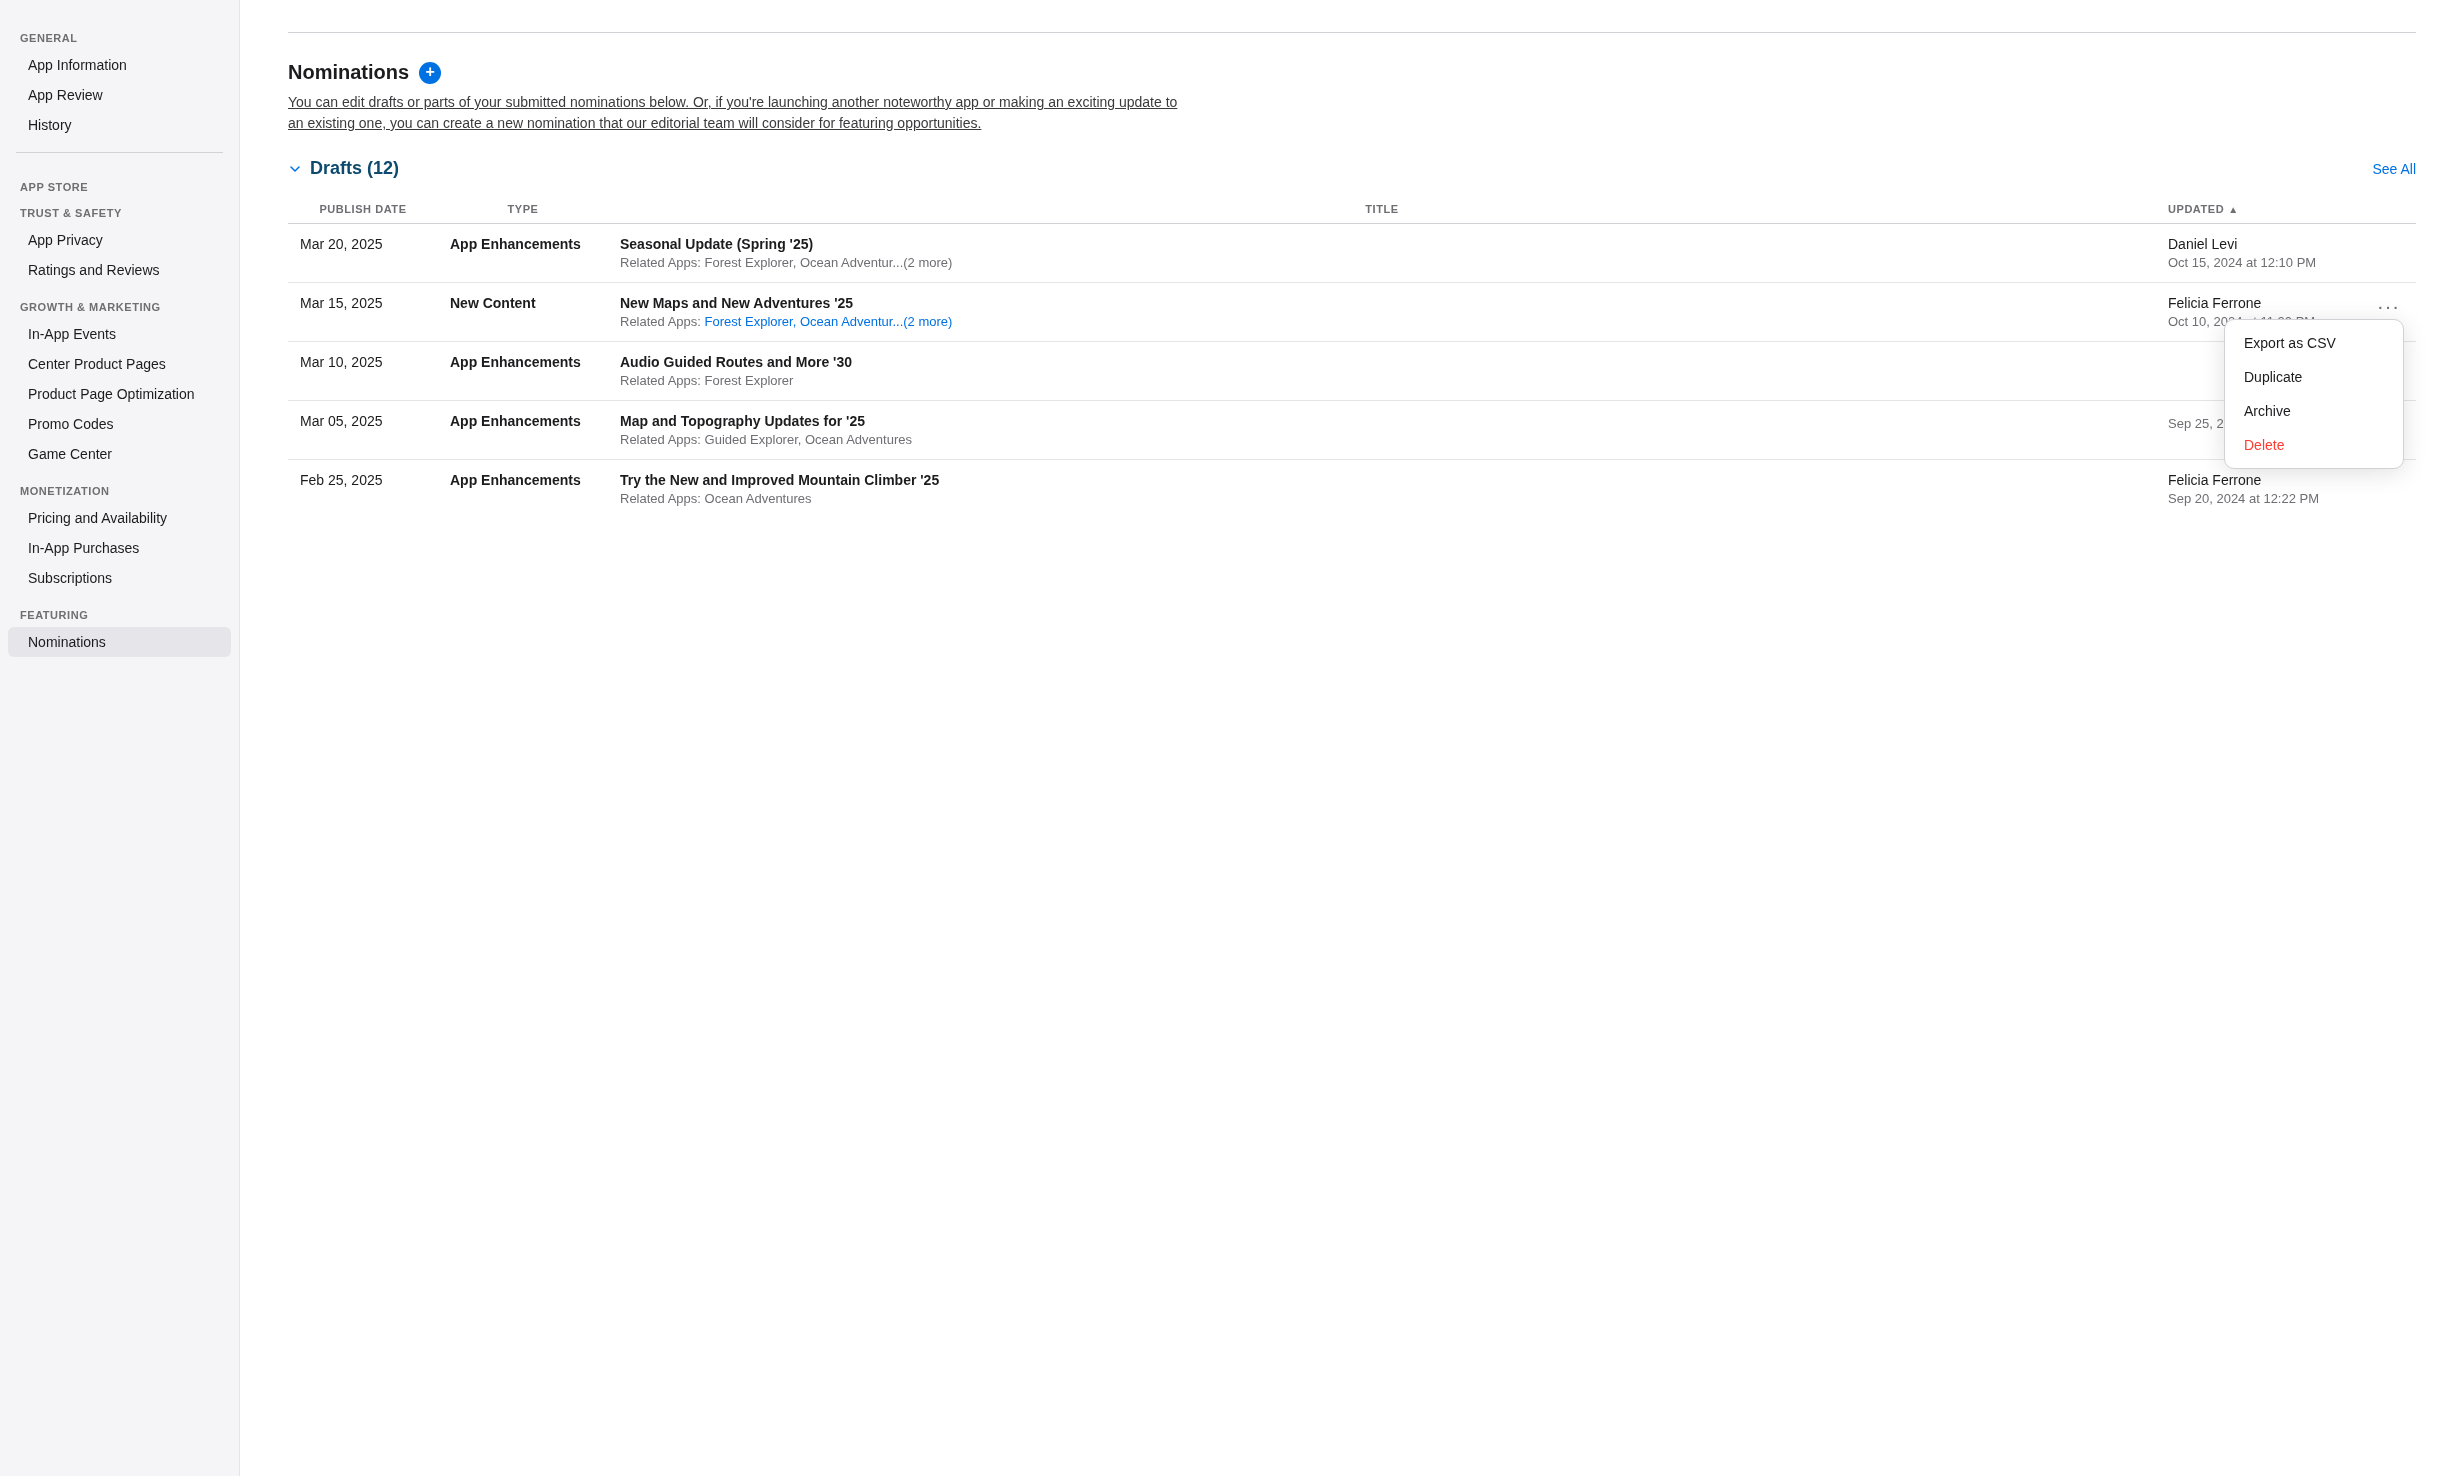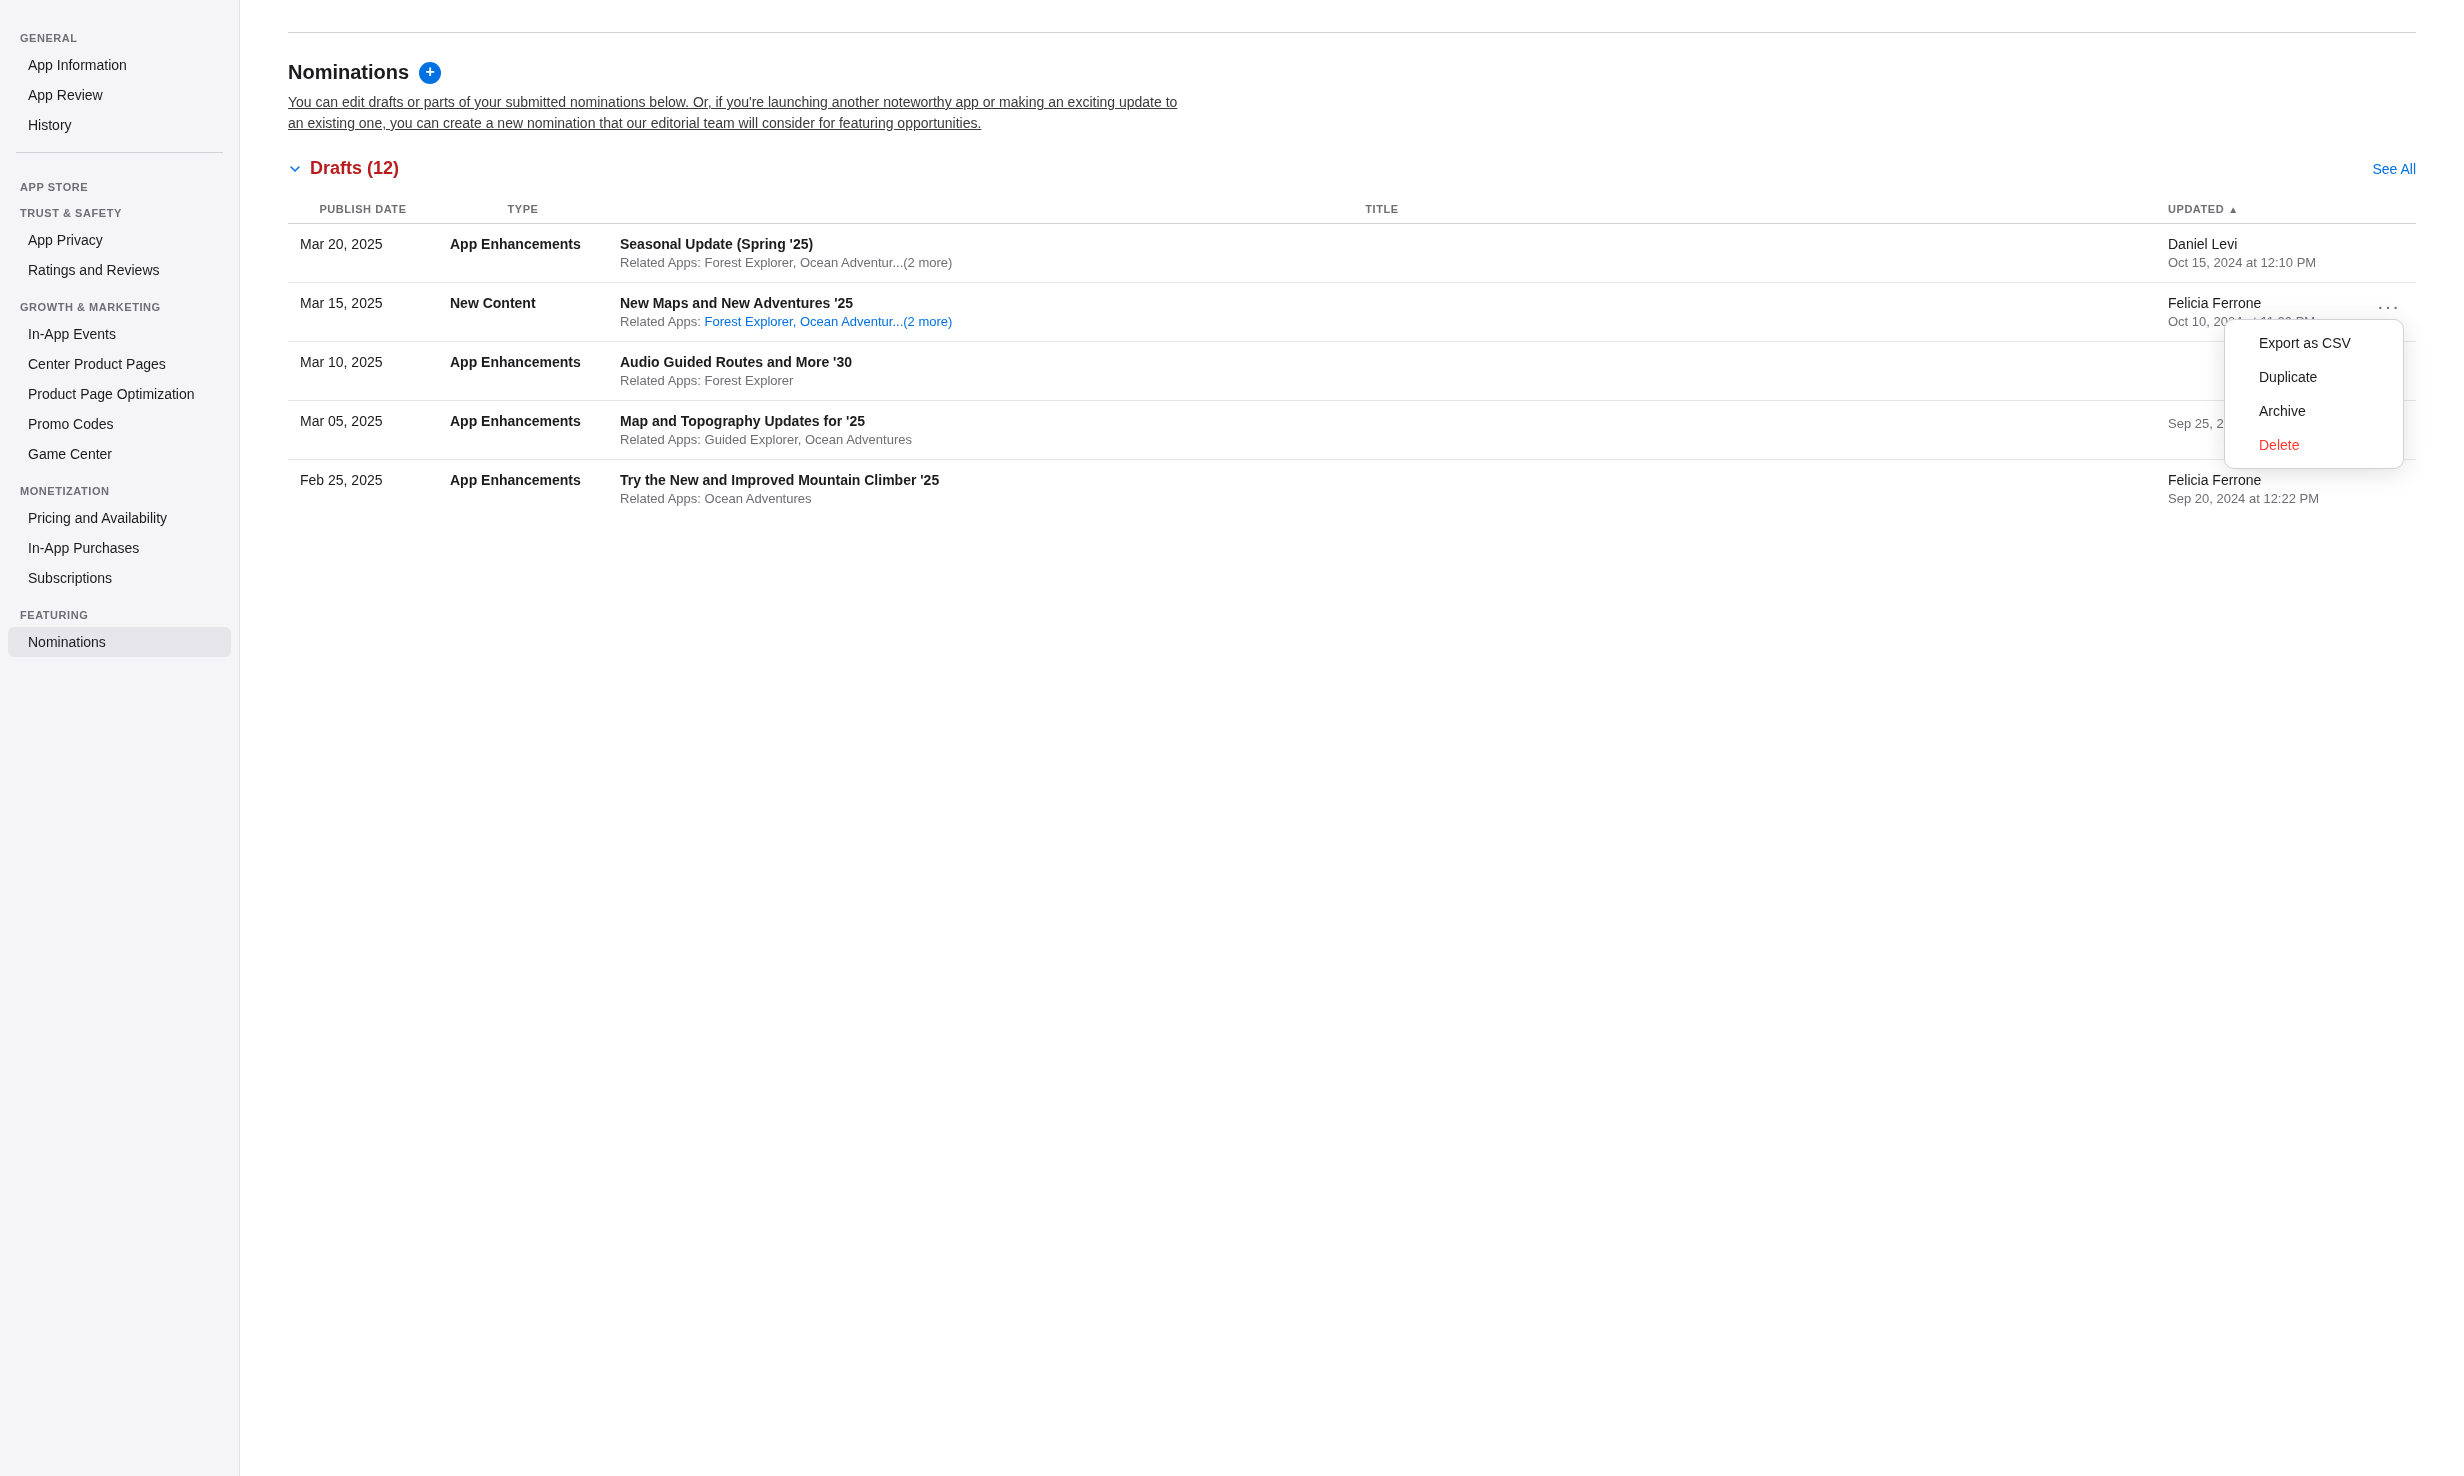--- a/index.html
+++ b/index.html
@@ -21,21 +21,21 @@
     .page-title-divider { border: none; border-top: 1px solid #d1d1d6; margin-bottom: 28px; }
 
     .section-header-row { display: flex; align-items: center; justify-content: space-between; margin-bottom: 8px; }
     .section-title { font-size: 20px; font-weight: 700; color: #1c1c1e; display: flex; align-items: center; gap: 10px; }
     .add-btn { width: 22px; height: 22px; background: #0071e3; border-radius: 50%; display: inline-flex; align-items: center; justify-content: center; cursor: pointer; }
     .add-btn span { color: #fff; font-size: 16px; line-height: 1; margin-top: -1px; }
 
     .section-description { font-size: 14px; color: #3a3a3c; line-height: 1.5; margin-bottom: 24px; max-width: 900px; text-decoration: underline; }
 
     .drafts-header { display: flex; align-items: center; justify-content: space-between; margin-bottom: 16px; }
-    .drafts-title { display: flex; align-items: center; gap: 8px; font-size: 18px; font-weight: 700; color: #b91c1c; }
+    .drafts-title { display: flex; align-items: center; gap: 8px; font-size: 18px; font-weight: 700; color: #0c4a6e; }
     .chevron-down { width: 14px; height: 14px; display: inline-flex; align-items: center; justify-content: center; color: #0071e3; }
     .see-all-link { color: #0071e3; font-size: 14px; font-weight: 500; cursor: pointer; text-decoration: none; }
 
     
     .table { width: 100%; border-collapse: collapse; }
     .table th { font-size: 11px; font-weight: 600; color: #6e6e73; letter-spacing: 0.05em; text-transform: uppercase; padding: 8px 12px; border-bottom: 1px solid #d1d1d6; text-align: center; }
     .table td { padding: 12px 12px; border-bottom: 1px solid #e5e5e5; vertical-align: top; font-size: 14px; }
     .table tr:last-child td { border-bottom: none; }
 
     .col-date { width: 150px; }
@@ -46,21 +46,21 @@
     .cell-main { font-weight: 600; color: #1c1c1e; }
     .cell-sub { font-size: 13px; color: #6e6e73; margin-top: 3px; }
     .cell-sub a { color: #0071e3; text-decoration: none; }
     .cell-updated-name { font-weight: 400; color: #1c1c1e; }
     .cell-updated-date { font-size: 13px; color: #6e6e73; margin-top: 3px; }
 
     .row-actions { position: relative; display: flex; align-items: flex-start; }
     .ellipsis-btn { background: none; border: none; cursor: pointer; font-size: 20px; color: #6e6e73; padding: 0 4px; letter-spacing: 1px; }
 
     
-    .dropdown-menu { position: absolute; right: 0; top: 24px; background: #fff; border: 1px solid #d1d1d6; border-radius: 10px; box-shadow: 0 4px 24px rgba(0,0,0,0.12); z-index: 100; min-width: 180px; padding: 6px 16px; }
+    .dropdown-menu { position: absolute; right: 0; top: 24px; background: #fff; border: 1px solid #d1d1d6; border-radius: 10px; box-shadow: 0 4px 24px rgba(0,0,0,0.12); z-index: 100; min-width: 180px; padding: 6px 1px; }
     .dropdown-item { display: block; padding: 9px 18px; font-size: 14px; color: #1c1c1e; cursor: pointer; }
     .dropdown-item.danger { color: #ff3b30; }
 
     .updated-col-header { display: flex; align-items: center; gap: 4px; }
     .sort-arrow { font-size: 10px; }
 
     th.sortable { cursor: pointer; }
   </style>
 </head>
 <body>

